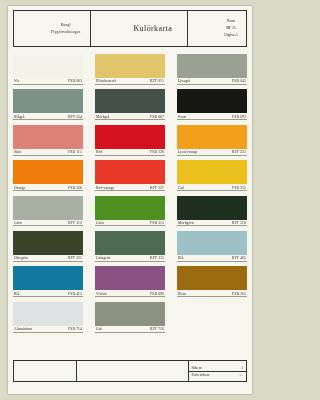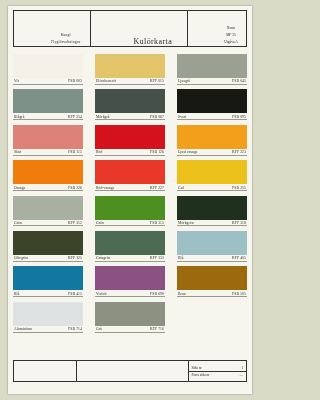--- a/index.html
+++ b/index.html
@@ -21,21 +21,21 @@
     display:flex;
     height:37px;
     border:1px solid #2f3330;
     margin:4px 5px 0 5px;
     box-sizing:border-box;
   }
   .hcell{
     display:flex;
     flex-direction:column;
     align-items:center;
-    justify-content:flex-end;
+    justify-content:center;
     box-sizing:border-box;
     color:#26292b;
     padding-left:28px;
   }
   .hc-left{width:33%;border-right:1px solid #2f3330;}
   .hc-mid{width:42%;border-right:1px solid #2f3330;}
   .hc-right{width:25%;}
   .hc-left div{font-size:3.6px;letter-spacing:.2px;line-height:1.9;}
   .hc-mid div{font-size:8px;letter-spacing:.4px;}
   .hc-right div{font-size:3.6px;line-height:1.95;}

